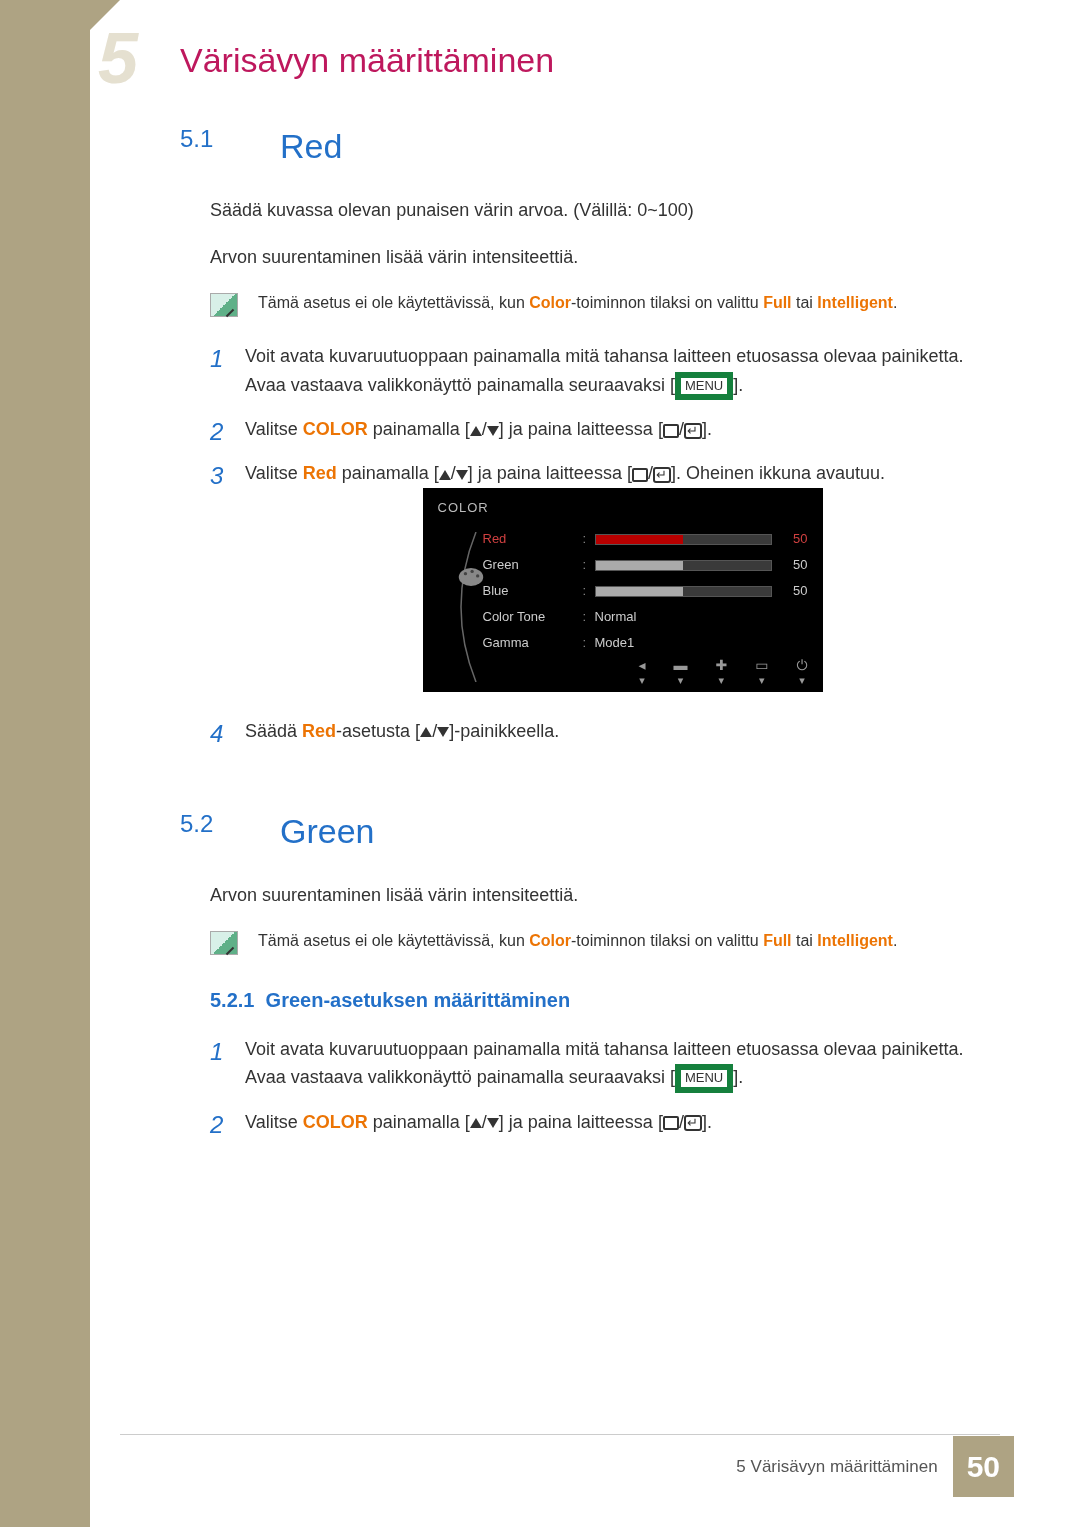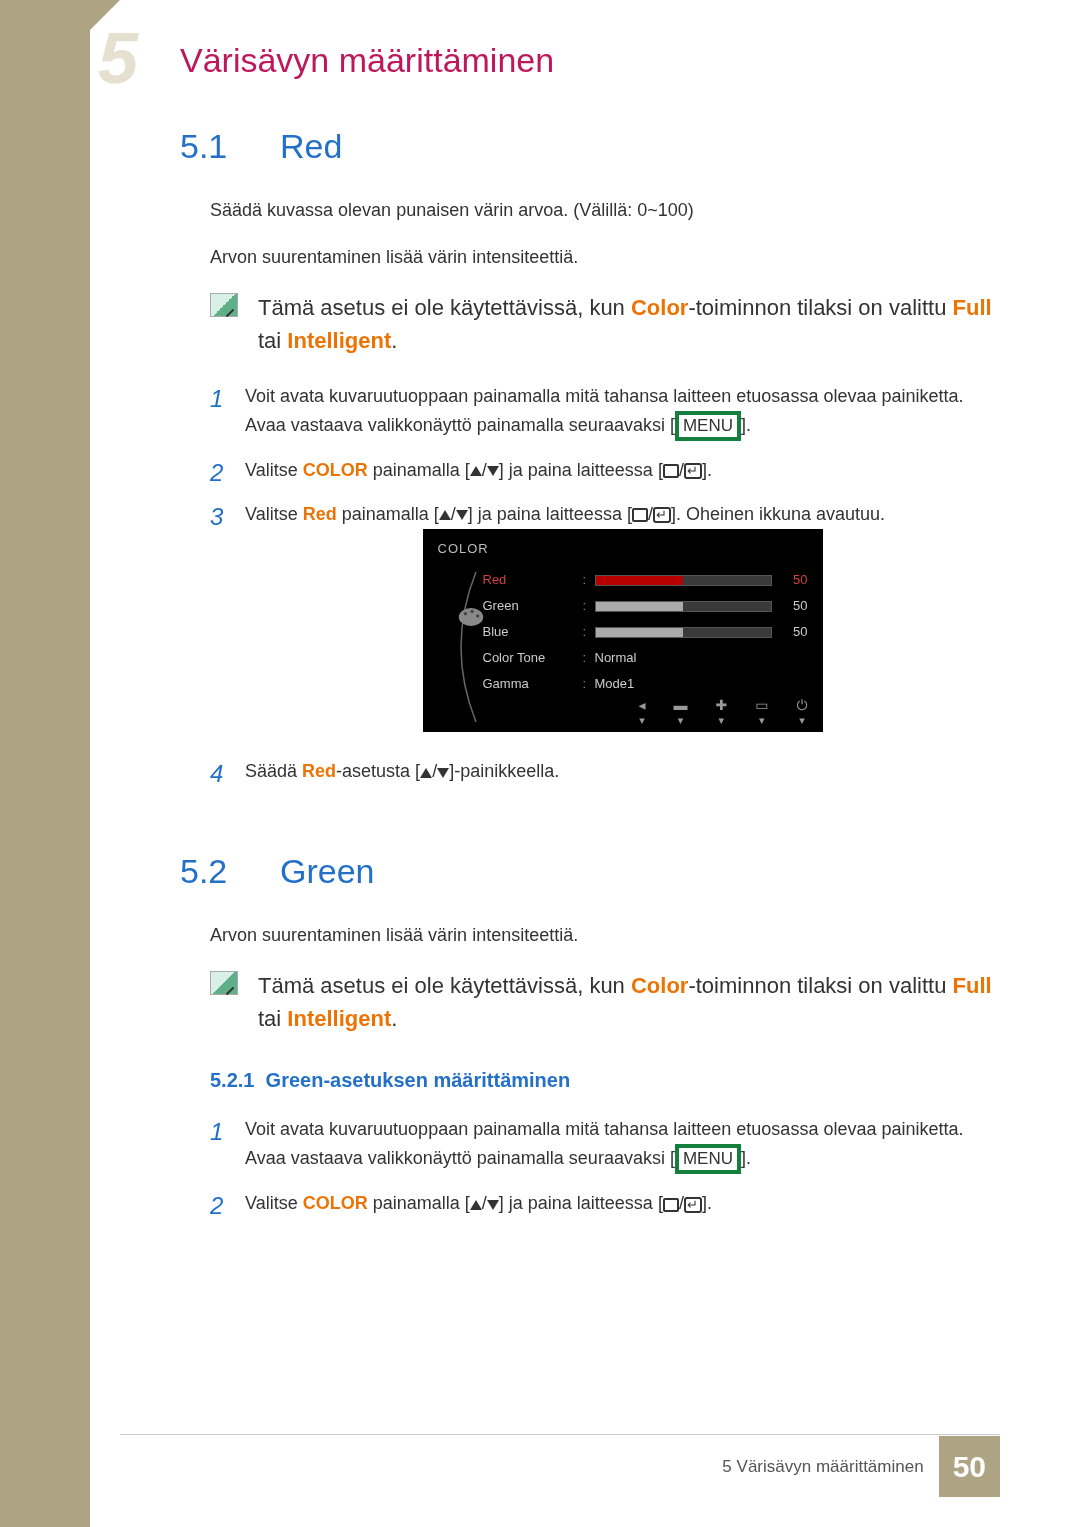--- a/index.html
+++ b/index.html
@@ -5,32 +5,32 @@
 body { margin:0; font-family:Arial,Helvetica,sans-serif; background:#fff; color:#333; font-size:18px; line-height:1.5; }
 .page { width:1080px; min-height:1527px; margin:0 auto; position:relative; background:#fff; }
 .sidebar { position:absolute; left:0; top:0; bottom:0; width:90px; background:#aea383; }
 .corner { position:absolute; left:90px; top:0; width:0; height:0; border-top:30px solid #aea383; border-right:30px solid transparent; }
 .chapter-num-bg { position:absolute; left:98px; top:22px; color:#e5e0d0; font-size:72px; font-weight:bold; font-style:italic; line-height:1; z-index:0; }
 .content { margin-left:100px; padding:35px 80px 0 80px; position:relative; z-index:1; }
 h1 { color:#be185d; font-size:34px; font-weight:normal; margin:0 0 35px 0; }
 .intro { margin-left:30px; margin-bottom:40px; font-size:18px; }
 .orange { color:#ec7404; font-weight:bold; }
 .sec-row { display:flex; margin-bottom:25px; margin-top:30px; }
-.sec-num { color:#2370c8; font-size:34px; font-weight:normal; width:100px; flex-shrink:0; }
+.sec-num { color:#2370c8; font-size:24px; font-weight:normal; width:100px; flex-shrink:0; }
 .sec-title { color:#2370c8; font-size:34px; font-weight:normal; }
 .body-text { margin-left:30px; margin-bottom:20px; }
 .note-row { display:flex; margin-left:30px; margin-bottom:25px; align-items:flex-start; }
 .note-icon { width:26px; height:22px; background:linear-gradient(135deg,#d8f0e8 50%,#5fb088 50%); flex-shrink:0; margin-right:20px; margin-top:2px; border:1px solid #aaa; position:relative; }
 .note-icon::after { content:''; position:absolute; right:2px; bottom:2px; width:10px; height:2px; background:#333; transform:rotate(-45deg); }
-.note-text { flex:1; font-size:22px; }
+.note-text { flex:1; font-size:16px; }
 .subsec { color:#2370c8; font-size:20px; font-weight:bold; margin:30px 0 20px 30px; }
 ol.steps { list-style:none; margin:0 0 0 30px; padding:0; counter-reset:step; }
 ol.steps > li { position:relative; padding-left:35px; margin-bottom:15px; counter-increment:step; font-size:18px; line-height:1.6; }
 ol.steps > li::before { content:counter(step); position:absolute; left:0; top:-2px; color:#2370c8; font-style:italic; font-size:24px; font-weight:normal; }
-.menu-box { display:inline-block; border:4px solid #15803d; padding:0 4px; font-size:17px; vertical-align:middle; line-height:1.3; }
+.menu-box { display:inline-block; border:6px solid #15803d; padding:0 4px; font-size:13px; vertical-align:middle; line-height:1.3; }
 .tri-up { display:inline-block; width:0; height:0; border-left:6px solid transparent; border-right:6px solid transparent; border-bottom:10px solid #333; vertical-align:middle; }
 .tri-down { display:inline-block; width:0; height:0; border-left:6px solid transparent; border-right:6px solid transparent; border-top:10px solid #333; vertical-align:middle; }
 .sq { display:inline-block; width:12px; height:10px; border:2px solid #333; vertical-align:middle; border-radius:2px; }
 .enter-icon { display:inline-block; width:14px; height:12px; border:2px solid #333; border-radius:3px; vertical-align:middle; position:relative; }
 .enter-icon::after { content:'↵'; position:absolute; left:1px; top:-4px; font-size:13px; }
 .osd { width:400px; background:#000; margin:0 auto 25px auto; color:#ccc; font-size:14px; position:relative; padding-bottom:35px; }
 .osd-title { color:#bbb; font-size:13px; padding:10px 15px 8px 15px; letter-spacing:1px; }
 .osd-body { display:flex; }
 .osd-arc { width:60px; position:relative; }
 .osd-arc svg { position:absolute; top:5px; left:18px; }
@@ -44,21 +44,21 @@
 .osd-bar-fill.grey { background:#aaa; }
 .osd-val { width:28px; text-align:right; color:#ccc; }
 .osd-row.sel .osd-label { color:#d04040; }
 .osd-row.sel .osd-val { color:#d04040; }
 .osd-text-val { color:#ccc; }
 .osd-bottom { position:absolute; bottom:6px; right:15px; left:60px; display:flex; justify-content:flex-end; gap:28px; color:#999; font-size:11px; align-items:center; }
 .osd-bottom .pair { display:flex; flex-direction:column; align-items:center; line-height:1; gap:3px; }
 .osd-bottom .pair .u-shape { font-size:14px; }
 .palette-icon { width:28px; height:18px; position:relative; margin-top:35px; margin-left:16px; }
 .palette-icon svg { width:28px; height:20px; }
-.footer { position:absolute; bottom:30px; right:80px; display:flex; align-items:center; }
+.footer { position:absolute; bottom:30px; right:66px; display:flex; align-items:center; }
 .footer-text { color:#555; font-size:17px; margin-right:15px; }
 .page-num-box { background:#aea383; color:#fff; font-size:30px; font-weight:bold; padding:8px 14px; }
 .footer-line { position:absolute; bottom:92px; left:120px; right:80px; height:1px; background:#ccc; }
 </style>
 </head>
 <body>
 
 <div class="page">
   <div class="sidebar"></div>
   <div class="corner"></div>

